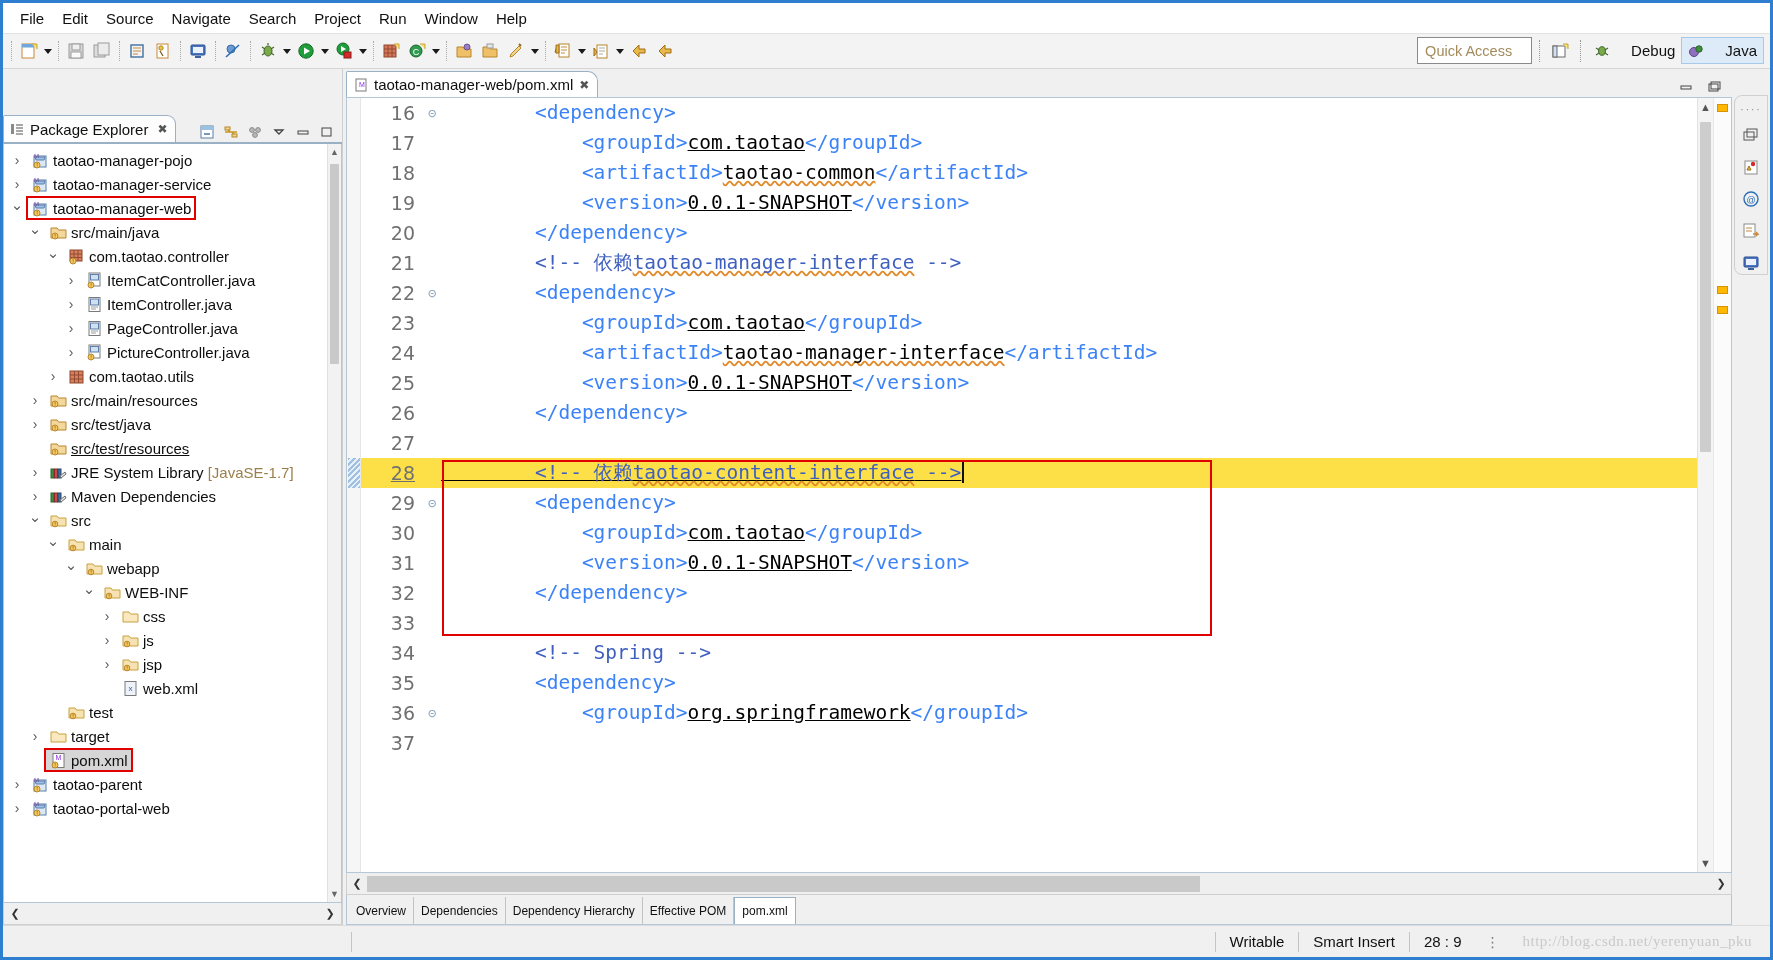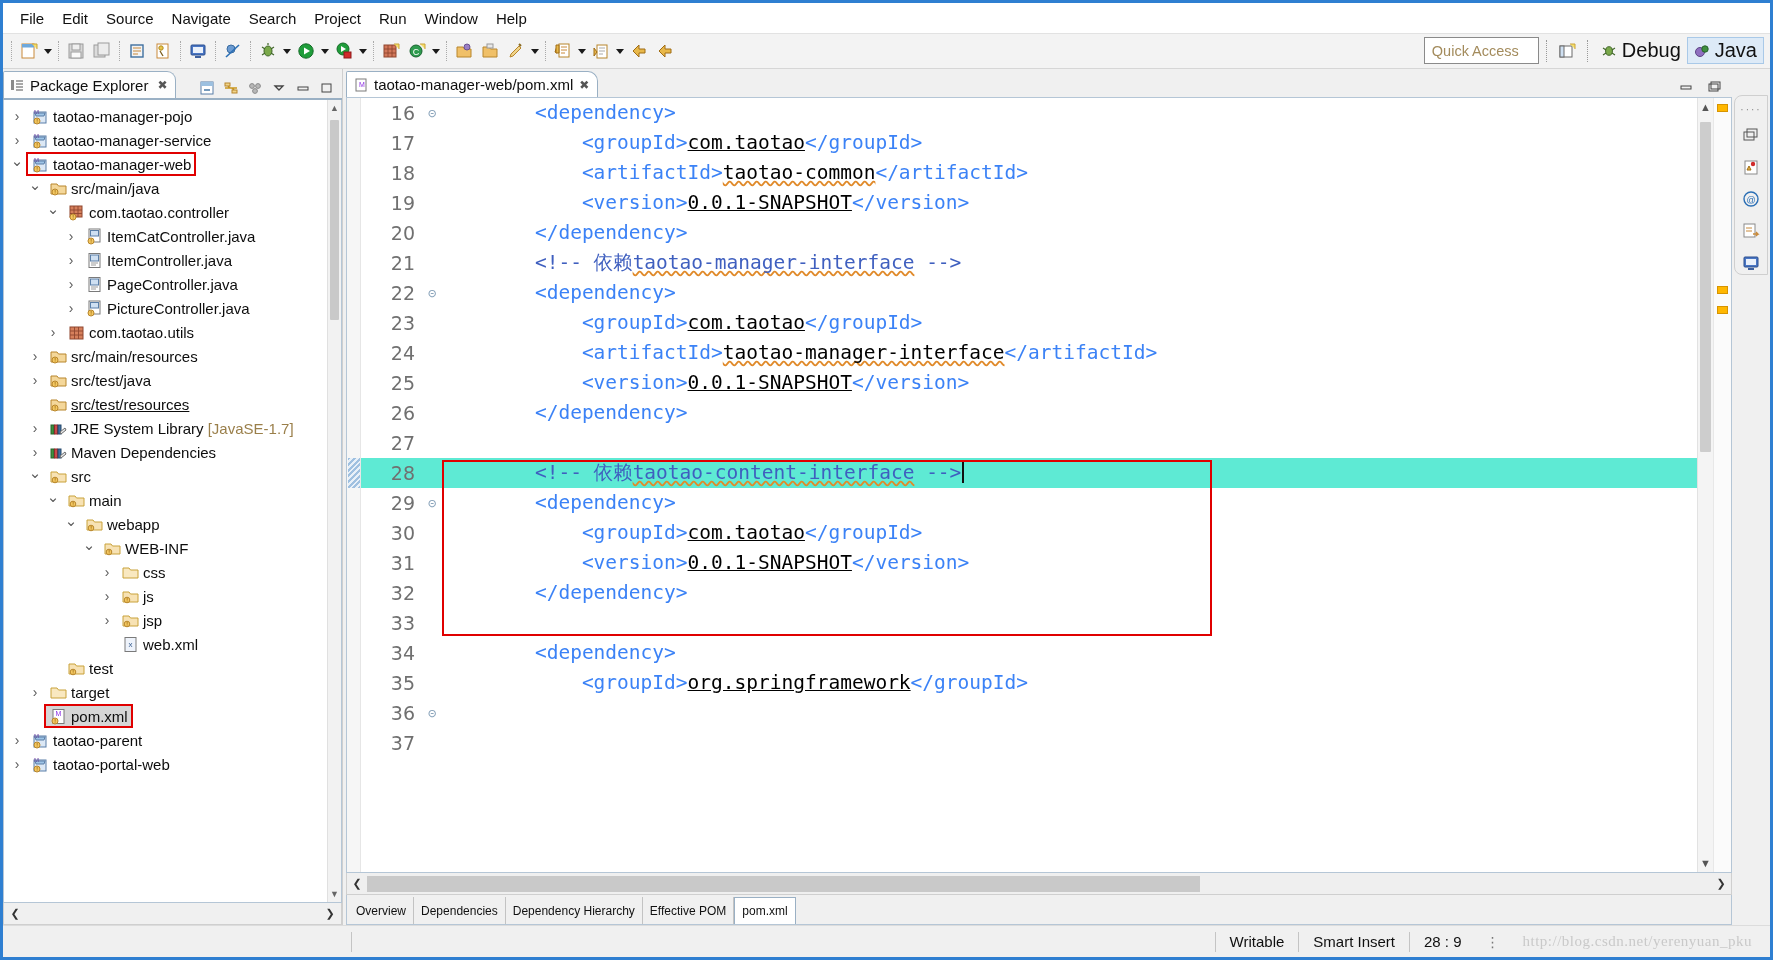--- a/index.html
+++ b/index.html
@@ -66,39 +66,39 @@
     border-right:4.5px solid transparent;border-top:5px solid #1a1a1a;
   }
   .qa-wrap { position:absolute; right:6px; top:3px; display:flex; align-items:center; gap:0; }
   .quickaccess {
     width:115px;height:27px;border:1px solid #8a8a8a;background:#fff;
     display:flex;align-items:center;padding-left:7px;
     font-size:14.5px;color:#a38b5c;
   }
   .persp-sep { width:1px;height:22px;border-left:1px dotted #999; margin:0 7px; }
   .persp-btn {
-    display:flex;align-items:center;gap:5px;padding:2px 6px;height:27px;
-    font-size:20px;color:#111;
+    display:flex;align-items:center;gap:21px;padding:2px 6px;height:27px;
+    font-size:15px;color:#111;
   }
   .persp-btn.active { background:#ddeaf7; border:1px solid #a9c9e8; }
 
   
   .bodyrow { flex:1 1 auto; display:flex; min-height:0; background:#f0f0f0; }
 
   
   .explorer {
     width:340px; flex:0 0 340px;
     display:flex; flex-direction:column;
     background:#f0f0f0;
     border-right:1px solid #cfcfcf;
     min-height:0;
   }
   .view-tabrow {
     height:29px; flex:0 0 29px; display:flex; align-items:flex-end;
-    background:#f0f0f0; position:relative;
+    background:#f0f0f0; position:relative;margin-top:44px;
   }
   .view-tab {
     display:flex;align-items:center;gap:6px;
     height:27px;padding:0 8px 0 6px;
     background:#fdfdfd;
     border:1px solid #9ab0c4; border-bottom:none;
     border-radius:2px 9px 0 0;
     font-size:15px; color:#0f0f0f;
   }
   .view-tab .closex { font-size:12px; color:#555; margin-left:3px; }
@@ -176,21 +176,21 @@
   .fold {
     width:18px;flex:0 0 18px;background:#fff;position:relative;
   }
   .codecol { flex:1 1 auto; position:relative; overflow:hidden; background:#fff; }
 
   .lines { position:absolute; left:0; top:0; right:0; }
   .ln {
     height:30px; line-height:30px; white-space:pre;
     font-family:"DejaVu Sans Mono", monospace; font-size:19.5px;
   }
-  .ln.hl { background:#5eead4; }
+  .ln.hl { background:#fde047;text-decoration:underline; }
   .gl { text-align:right; padding-right:8px; color:#707070;
         font-family:"DejaVu Sans", sans-serif; font-size:19px; }
   .fm { text-align:center; color:#8aa4bb; font-size:14px; }
   .tag  { color:#3b82f6; }
   .txt  { color:#000000;text-decoration:underline; }
   .cmt  { color:#3f5fbf; }
   .sq   { text-decoration:underline wavy #e08a2a; text-decoration-skip-ink:none; }
 
   .cursor {
     display:inline-block;width:2px;height:22px;background:#111;
@@ -999,20 +999,21 @@
                 <div class="ln"><span class="tag">            &lt;artifactId&gt;</span><span class="txt sq">taotao-manager-interface</span><span class="tag">&lt;/artifactId&gt;</span></div>
                 <div class="ln"><span class="tag">            &lt;version&gt;</span><span class="txt">0.0.1-SNAPSHOT</span><span class="tag">&lt;/version&gt;</span></div>
                 <div class="ln"><span class="tag">        &lt;/dependency&gt;</span></div>
                 <div class="ln"><span class="txt"></span></div>
                 <div class="ln hl"><span class="cmt">        &lt;!-- 依赖</span><span class="cmt sq">taotao-content-interface</span><span class="cmt"> --&gt;</span><span class="cursor"></span></div>
                 <div class="ln"><span class="tag">        &lt;dependency&gt;</span></div>
                 <div class="ln"><span class="tag">            &lt;groupId&gt;</span><span class="txt">com.taotao</span><span class="tag">&lt;/groupId&gt;</span></div>
                 <div class="ln"><span class="tag">            &lt;version&gt;</span><span class="txt">0.0.1-SNAPSHOT</span><span class="tag">&lt;/version&gt;</span></div>
                 <div class="ln"><span class="tag">        &lt;/dependency&gt;</span></div>
                 <div class="ln"><span class="txt"></span></div>
+                <div class="ln"><span class="cmt">        &lt;!-- Spring --&gt;</span></div>
                 <div class="ln"><span class="tag">        &lt;dependency&gt;</span></div>
                 <div class="ln"><span class="tag">            &lt;groupId&gt;</span><span class="txt">org.springframework</span><span class="tag">&lt;/groupId&gt;</span></div>
               </div>
             <div class="redbox" id="redbox-annotation" style="left: 1px; top: 362px; height: 176px; width: 770px;"></div>
           </div>
         </div>
         <div class="ed-vscroll">
           <div class="sb-arrow">▲</div>
           <div class="sb-thumb" style="top:24px;height:330px;"></div>
           <div class="sb-arrow" style="position:absolute;bottom:0;left:0;right:0;">▼</div>

